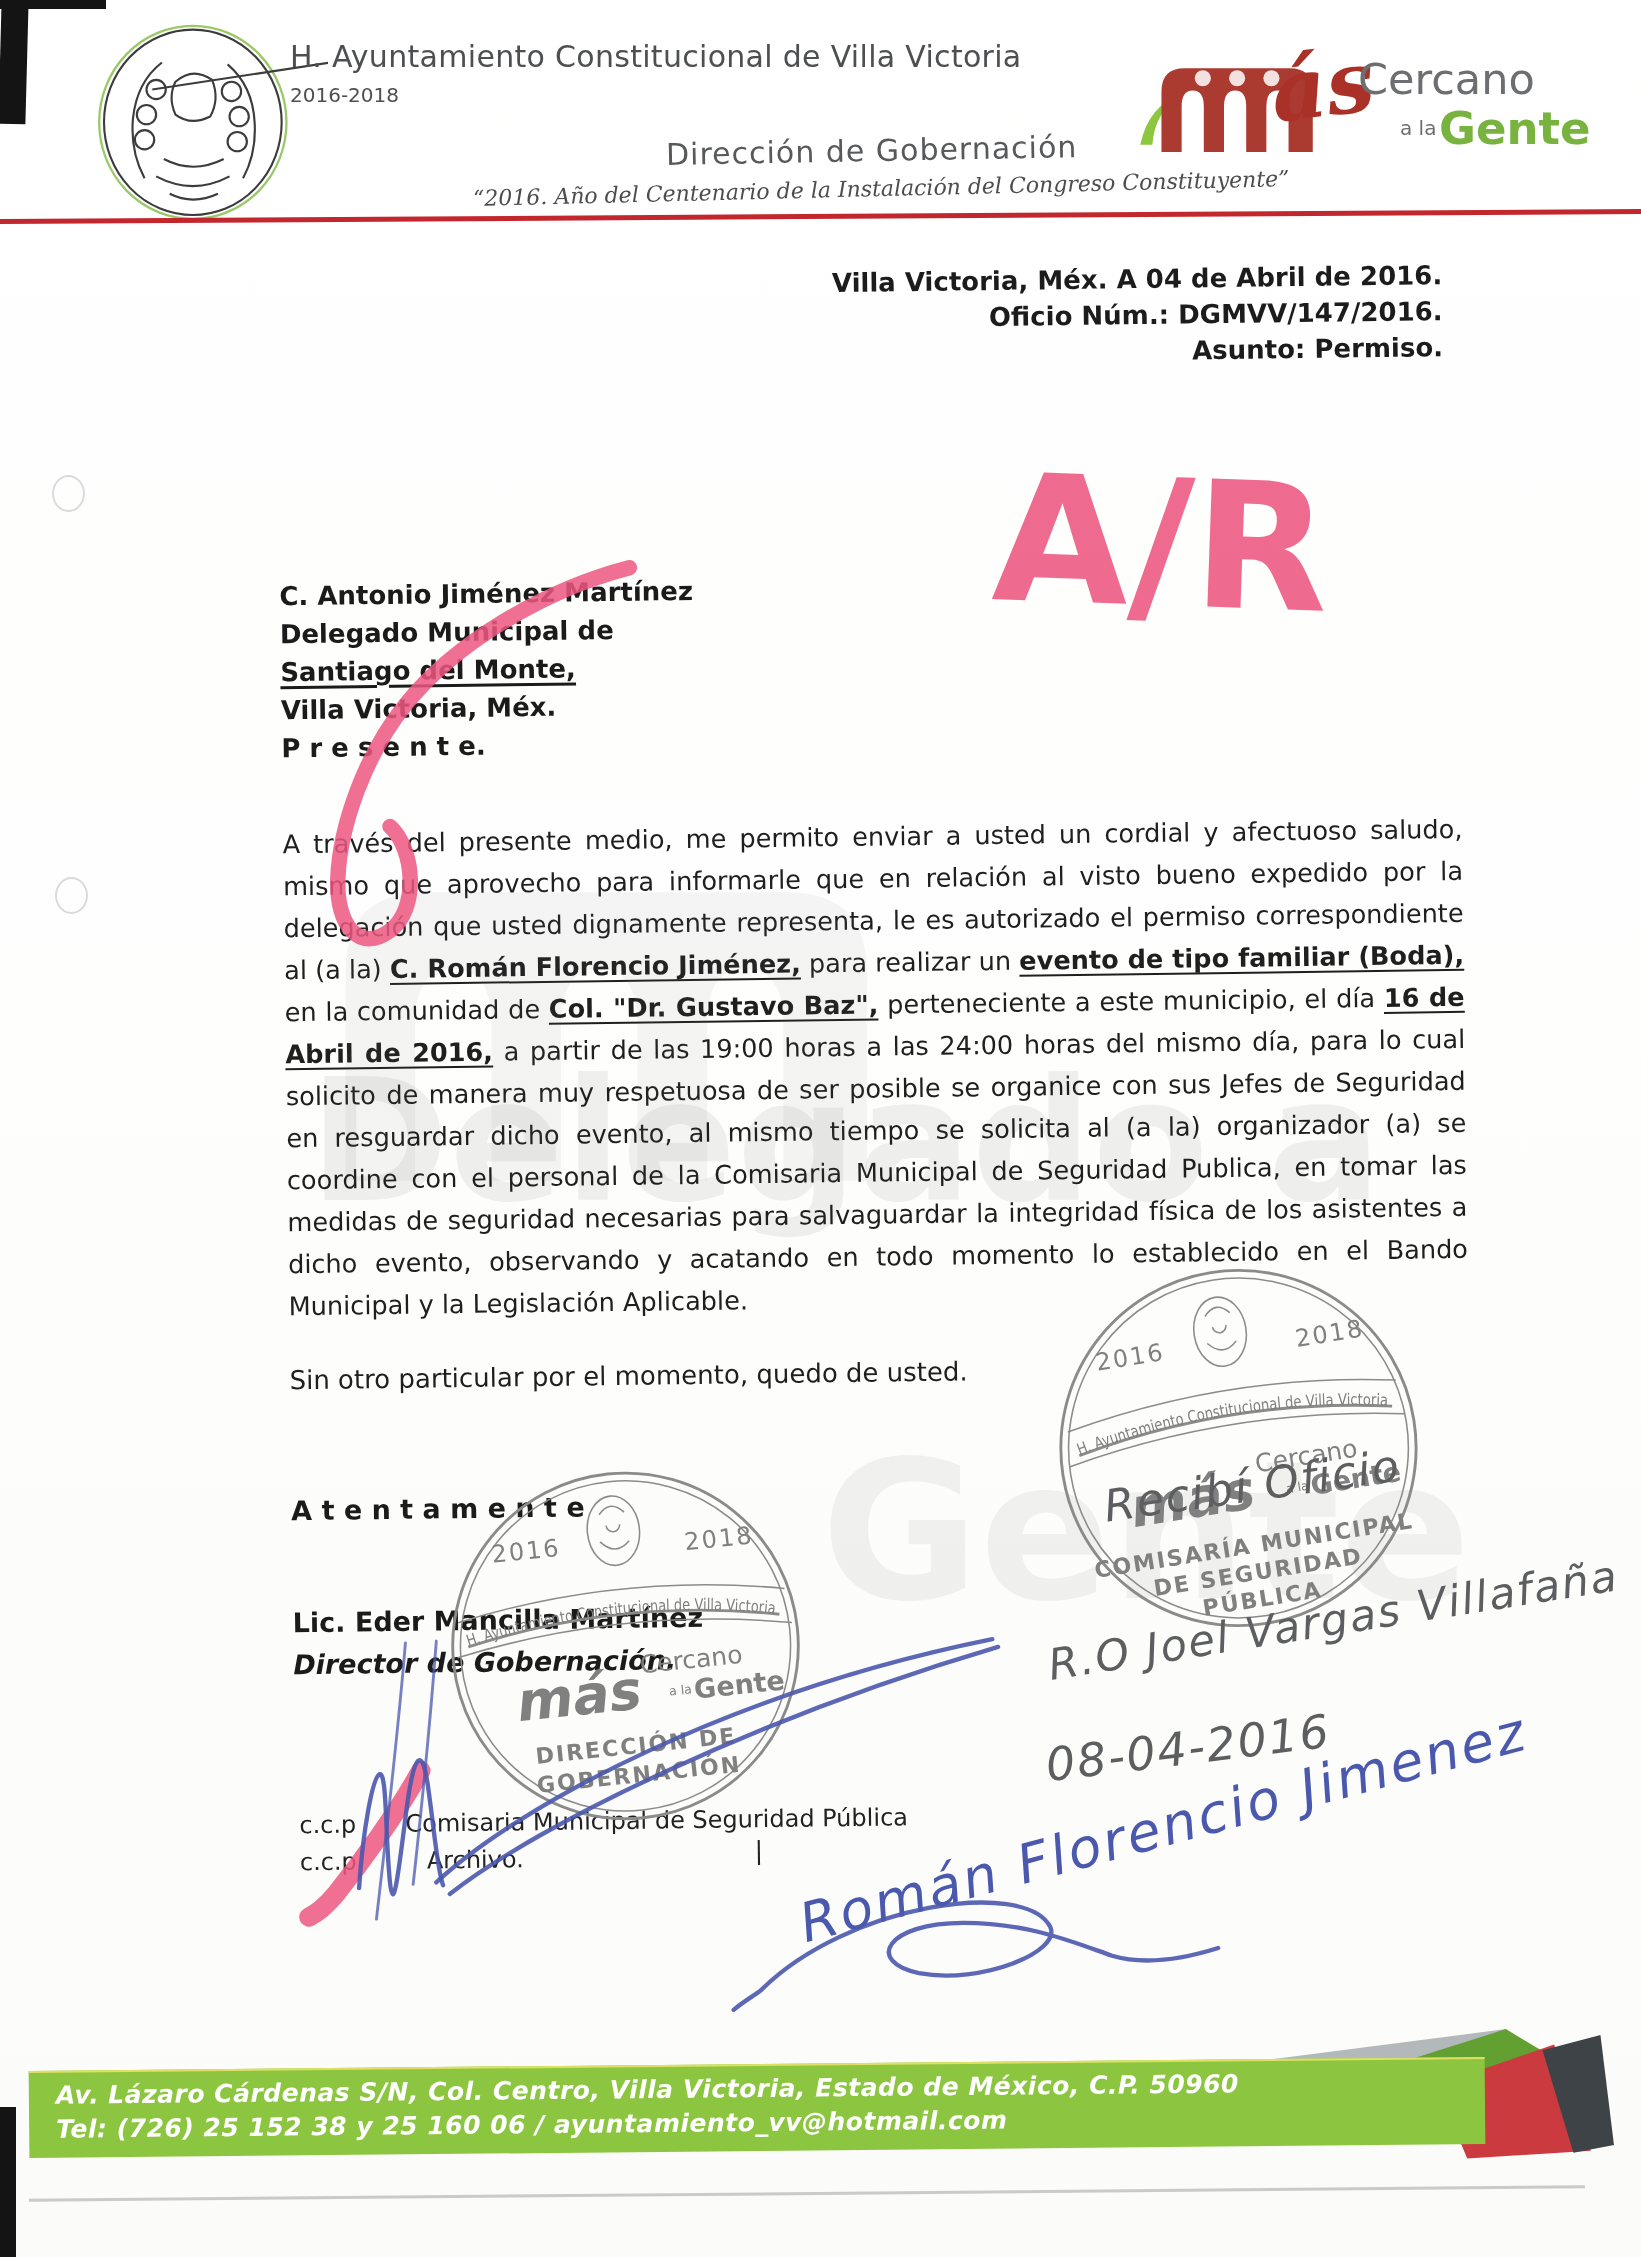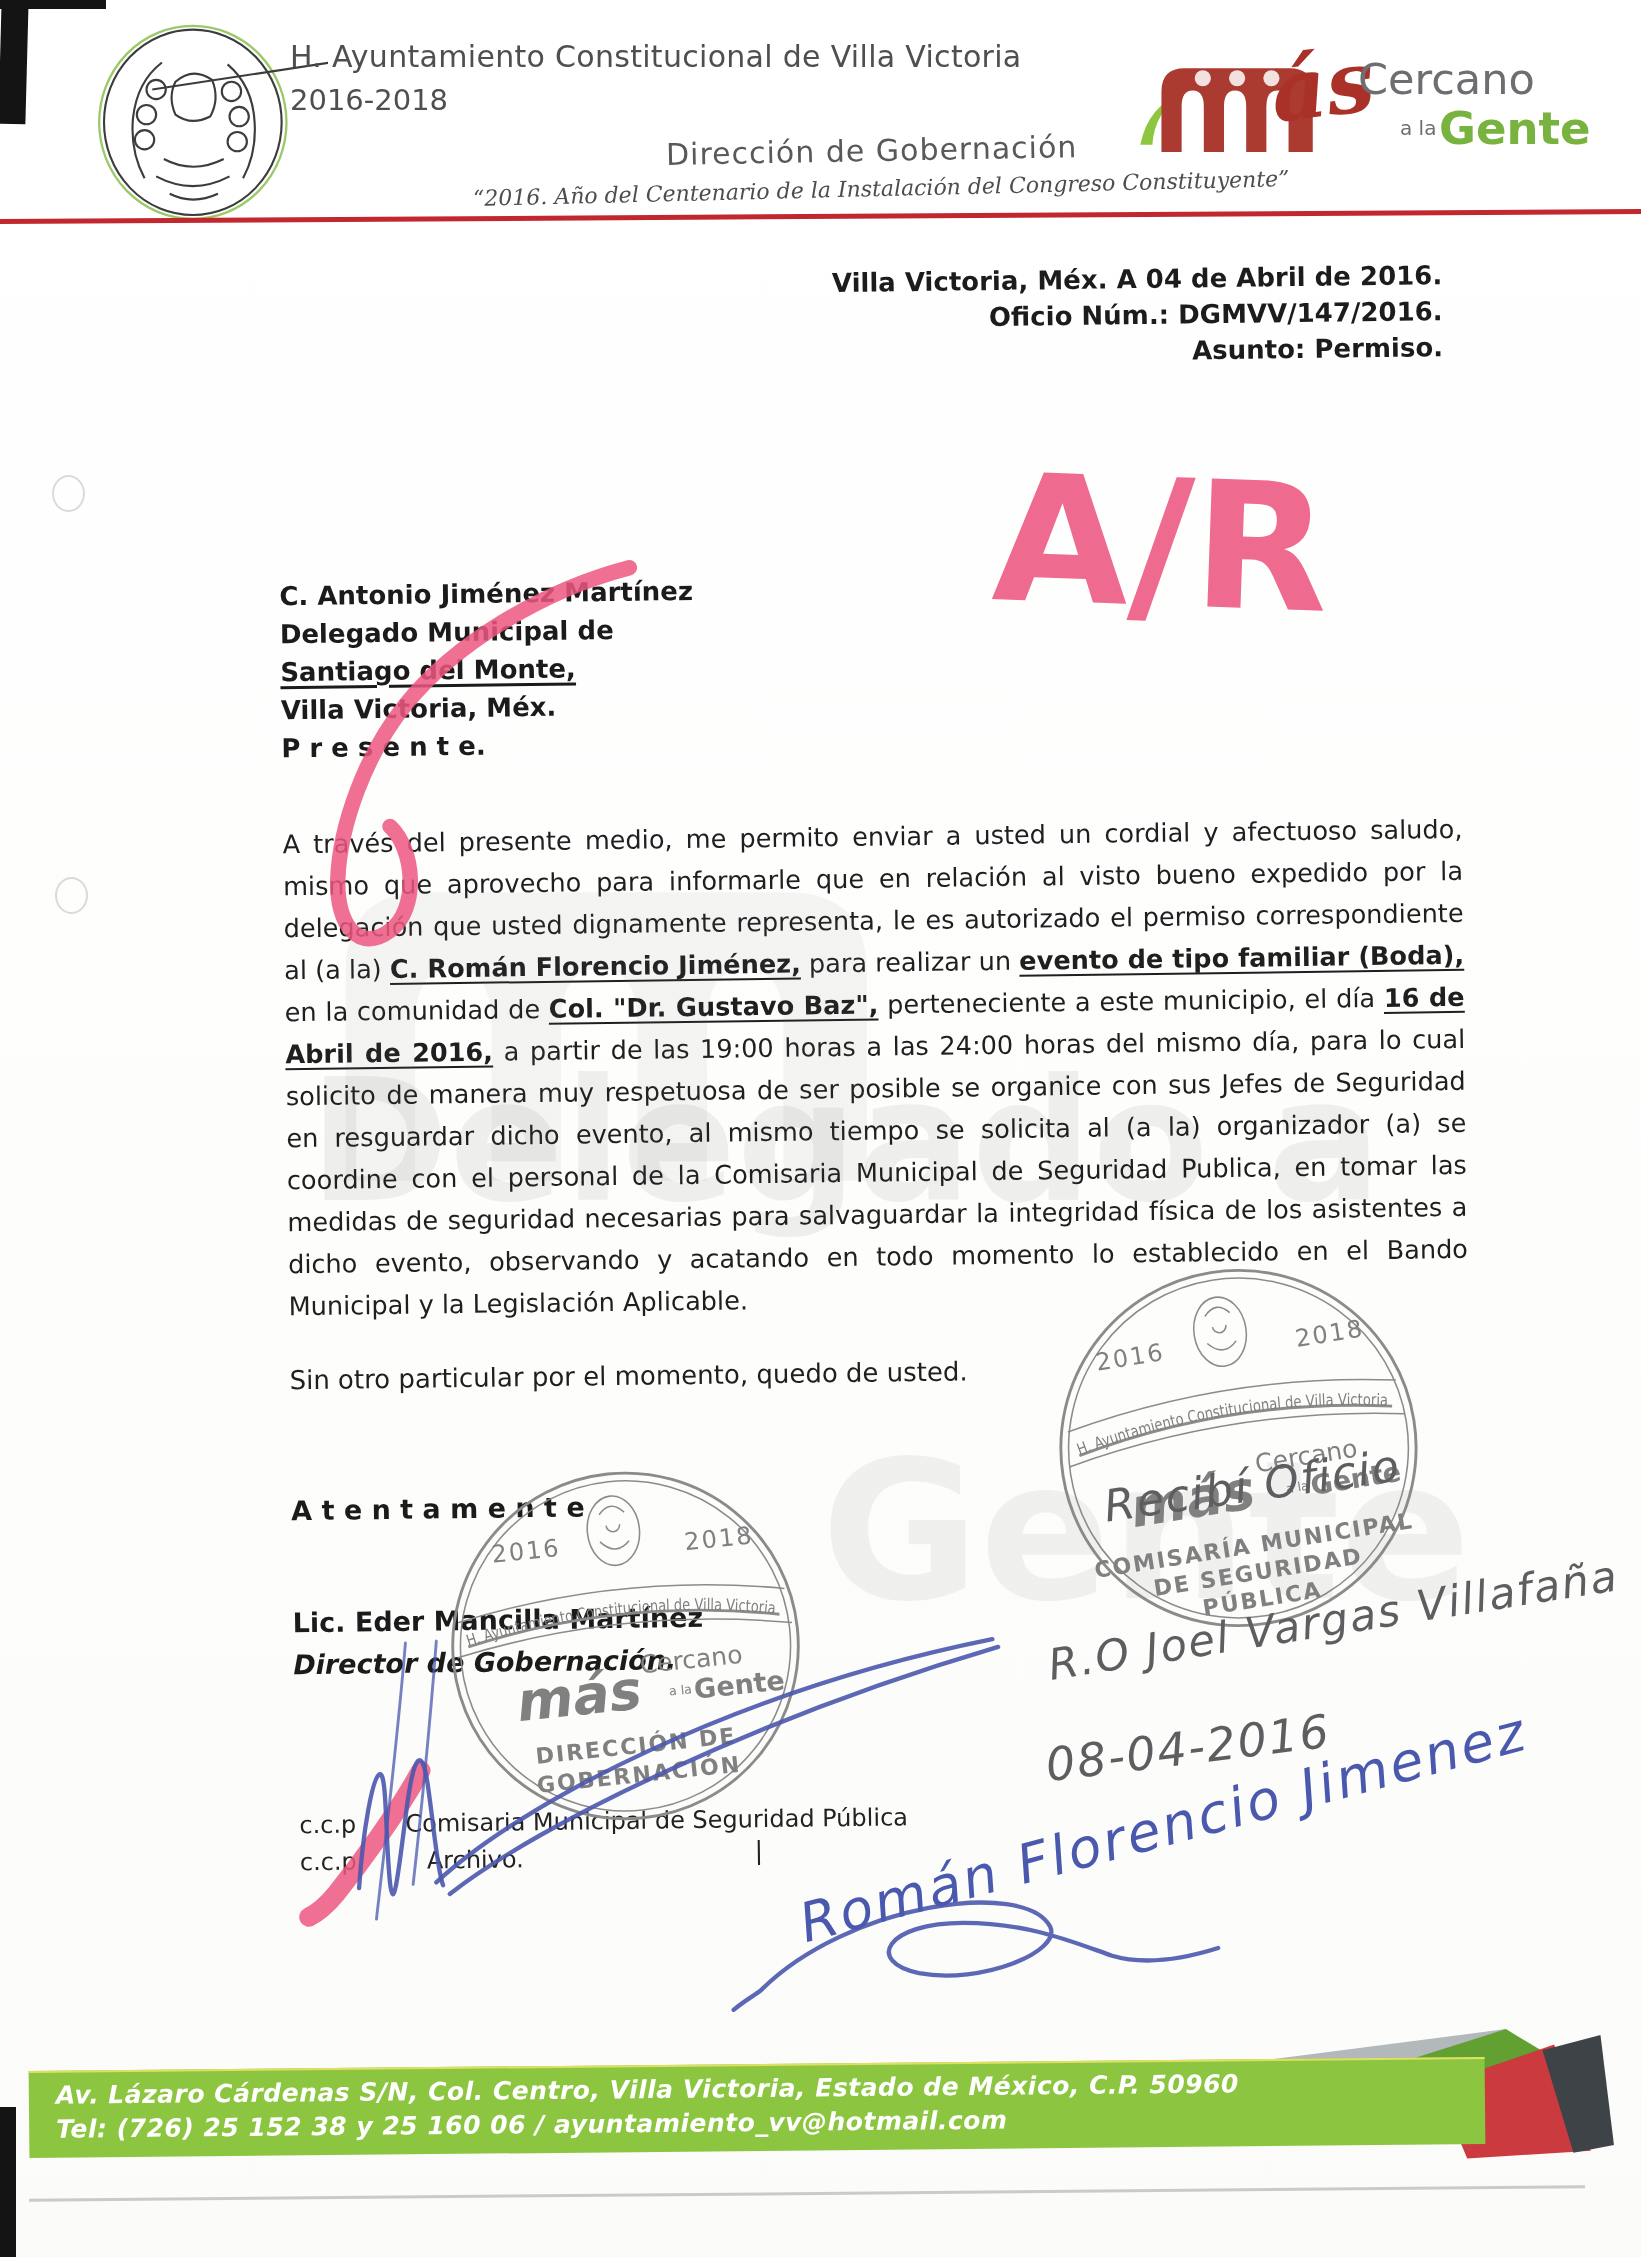--- a/index.html
+++ b/index.html
@@ -7,21 +7,21 @@
     position:relative; width:1641px; height:2257px; margin:0 auto;
     background:linear-gradient(180deg,#ffffff 0%,#fdfdfc 60%,#fbfbfa 100%);
     overflow:hidden; font-family:"DejaVu Sans",sans-serif; color:#222;
   }
   .abs{position:absolute;}
   
   .edge-dark{background:#141414;}
   .hole{border:2.9px solid #c6c6c6;border-radius:50%;width:29px;height:33px;opacity:.65;}
   
   .org-name{left:290px;top:39px;font-size:30px;color:#4e4f51;letter-spacing:0.3px;}
-  .org-term{left:290px;top:83px;font-size:29px;color:#4e4f51;}
+  .org-term{left:290px;top:83px;font-size:20px;color:#4e4f51;}
   .dept{left:666px;top:133px;font-size:30px;color:#58595b;transform:rotate(-1.1deg);letter-spacing:1px;}
   .motto{left:473px;top:176px;font-family:"DejaVu Serif",serif;font-style:italic;font-size:22px;color:#4d4d4d;transform:rotate(-1.4deg);}
   .red-rule{left:0;top:214px;width:1641px;height:4.8px;background:#c1272d;transform:rotate(-.35deg);}
   .brand{left:1128px;top:27px;width:425px;height:145px;}
   .brand-as{left:143px;top:17.4px;font-family:"DejaVu Serif",serif;font-style:italic;font-weight:700;font-size:85px;color:#a93128;transform:rotate(-7deg);line-height:1;}
   .brand-cercano{left:230px;top:27px;font-size:43px;color:#6d6e71;}
   .brand-ala{left:272px;top:89px;font-size:20px;color:#6d6e71;}
   .brand-gente{left:311px;top:75px;font-size:45px;font-weight:700;color:#79b33f;}
   
   .letter{left:0;top:0;width:1641px;height:2257px;transform:rotate(-.75deg);transform-origin:309px 1110px;}

